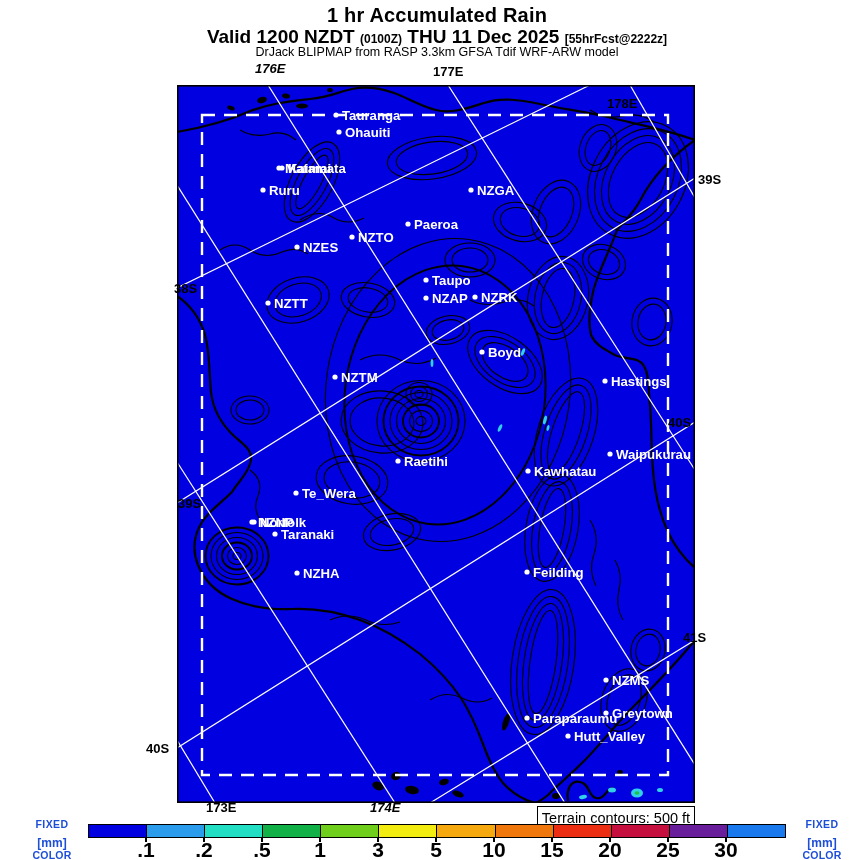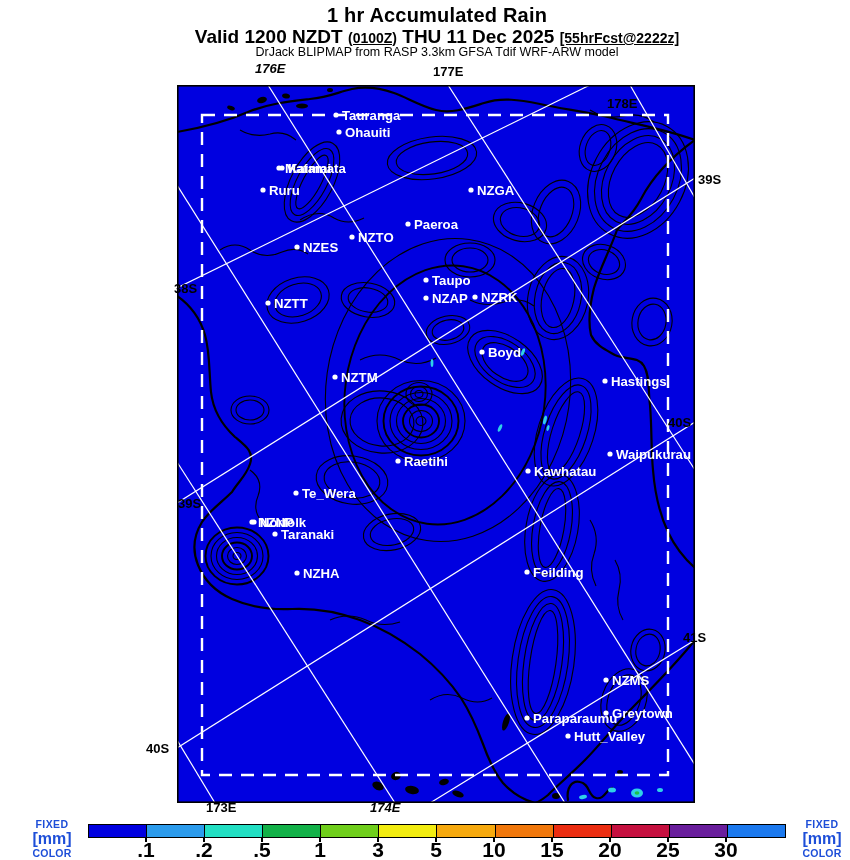--- a/index.html
+++ b/index.html
@@ -1,38 +1,38 @@
 <!DOCTYPE html>
 <html><head>
 <meta charset="utf-8">
 <style>
   html,body{margin:0;padding:0;background:#ffffff;}
   #page{position:relative;width:850px;height:860px;background:#ffffff;overflow:hidden;
         font-family:"Liberation Sans", sans-serif;}
   .hdr{position:absolute;left:13px;width:848px;text-align:center;color:#000;}
   #title{top:4px;font-size:20px;font-weight:bold;letter-spacing:0.2px;}
   #subtitle{top:26px;font-size:19px;font-weight:bold;}
-  #subtitle .small{font-size:14px;font-weight:bold;text-decoration:underline;}
+  #subtitle .small{font-size:12px;font-weight:bold;}
   #modelline{top:45px;font-size:12.5px;font-weight:normal;}
   .maplabel{position:absolute;font-size:13px;font-weight:bold;color:#000;white-space:nowrap;}
   #map-frame{position:absolute;left:177px;top:85px;width:518px;height:718px;}
   #terrain-note{position:absolute;left:537px;top:806px;width:156px;height:22px;
       background:#fff;border:1.6px solid #000;font-size:14.5px;color:#000;
       display:flex;align-items:center;justify-content:center;white-space:nowrap;}
   
   #colorbar{position:absolute;left:88px;top:824px;width:696px;height:12px;
       border:1px solid #000;display:flex;}
   #colorbar .seg{height:100%;flex:1 1 0;border-right:1px solid #000;}
   #colorbar .seg:last-child{border-right:none;}
   .cb-tickmark{position:absolute;top:838px;width:2px;height:4px;background:#000;}
   .cb-ticklabel{position:absolute;top:838px;width:60px;text-align:center;
       font-size:21px;font-weight:bold;color:#000;}
   .cb-caption{position:absolute;top:819px;width:60px;text-align:center;color:#1d4ed8;line-height:1;}
   .cb-caption .c1{font-size:10.5px;font-weight:bold;letter-spacing:0.4px;}
-  .cb-caption .c2{font-size:16px;font-weight:bold;margin-top:1px;}
+  .cb-caption .c2{font-size:12px;font-weight:bold;margin-top:7px;}
   .cb-caption .c3{font-size:10.5px;font-weight:bold;letter-spacing:0.2px;margin-top:1px;}
 </style>
 </head>
 <body>
 
 <div id="page">
 
   <div class="hdr" id="title">1 hr Accumulated Rain</div>
 
   <div class="hdr" id="subtitle">
@@ -237,20 +237,21 @@
       <div class="maplabel" style="left: 206px; top: 800px;">173E</div>
       <div class="maplabel" style="left: 370px; top: 800px; font-style: italic;">174E</div>
       <div class="maplabel" style="left: 150px; top: 281px; margin-left: 24px;">38S</div>
       <div class="maplabel" style="left: 698px; top: 172px;">39S</div>
       <div class="maplabel" style="left: 178px; top: 496px;">39S</div>
       <div class="maplabel" style="left: 668px; top: 415px;">40S</div>
       <div class="maplabel" style="left: 146px; top: 741px;">40S</div>
       <div class="maplabel" style="left: 683px; top: 630px;">41S</div>
     </div>
 
+  <div id="terrain-note">Terrain contours: 500 ft</div>
 
   <div id="colorbar">
       <div class="seg" style="background: rgb(0, 0, 224);"></div>
       <div class="seg" style="background: rgb(43, 155, 236);"></div>
       <div class="seg" style="background: rgb(34, 223, 195);"></div>
       <div class="seg" style="background: rgb(18, 177, 72);"></div>
       <div class="seg" style="background: rgb(111, 206, 27);"></div>
       <div class="seg" style="background: rgb(242, 236, 16);"></div>
       <div class="seg" style="background: rgb(246, 169, 14);"></div>
       <div class="seg" style="background: rgb(240, 119, 11);"></div>

